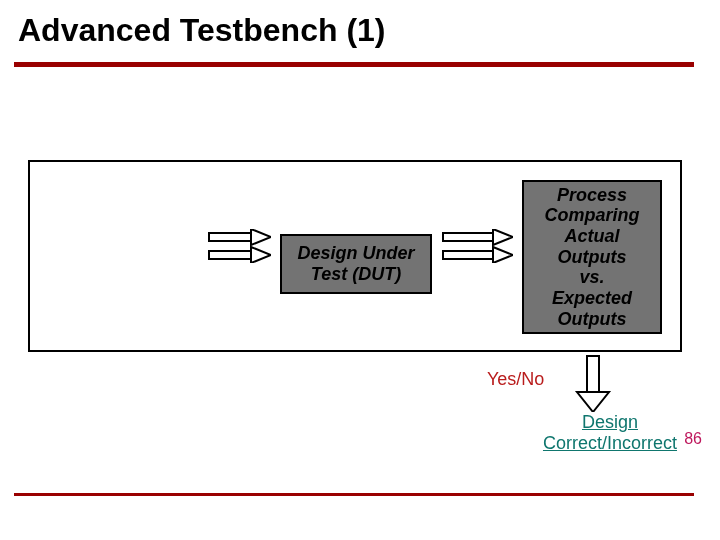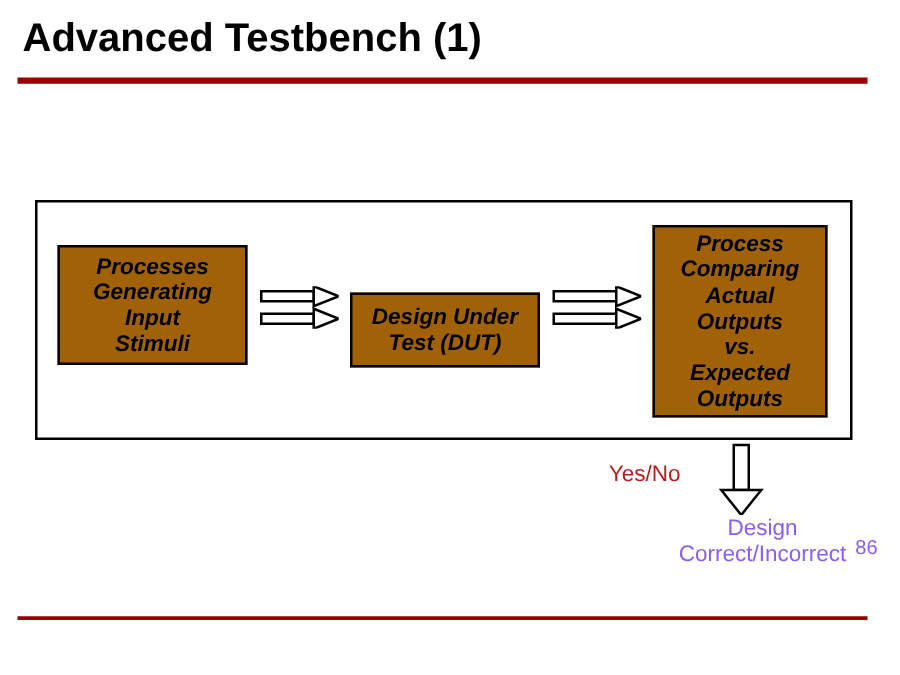--- a/index.html
+++ b/index.html
@@ -11,58 +11,55 @@
   }
   .title-rule {
     position: absolute; left: 14px; top: 62px; width: 680px; height: 5px;
     background: #900;
   }
   .outer-box {
     position: absolute; left: 28px; top: 160px; width: 654px; height: 192px;
     border: 2px solid #000; background: #fff;
   }
   .inner-box {
-    position: absolute; border: 2px solid #000; background: #a16207;
+    position: absolute; border: 2px solid #000; background: #737373;
     display: flex; align-items: center; justify-content: center;
     text-align: center; font-style: italic; font-weight: bold;
     font-family: Arial, Helvetica, sans-serif; font-size: 18px; line-height: 1.15;
   }
   .box1 { left: 46px;  top: 196px; width: 152px; height: 96px; }
   .box2 { left: 280px; top: 218px; width: 152px; height: 60px; margin-top: 16px; }
   .box3 { left: 522px; top: 180px; width: 140px; height: 154px; }
   .arrow { position: absolute; }
   .arrow svg { display: block; }
   .yesno {
     position: absolute; left: 487px; top: 369px; font-size: 18px; color: #b91c1c;
   }
   .result {
     position: absolute; left: 540px; top: 412px; width: 140px;
-    text-align: center; font-size: 18px; color: #8b5cf6;
+    text-align: center; font-size: 18px; color: #0f766e; text-decoration: underline;
   }
   .bottom-rule {
     position: absolute; left: 14px; top: 493px; width: 680px; height: 3px;
     background: #900;
   }
   .pagenum {
-    position: absolute; right: 18px; bottom: 10px; font-size: 16px; color: #8b5cf6;
+    position: absolute; right: 18px; bottom: 10px; font-size: 16px; color: #be185d;
   }
 </style>
 </head>
 <body>
 
 <div class="slide">
 
   <div class="title">Advanced Testbench (1)</div>
   <div class="title-rule"></div>
 
   <div class="outer-box"></div>
 
-  <div class="inner-box box1">
-    <span>Processes<br>Generating<br>Input<br>Stimuli</span>
-  </div>
   <div class="inner-box box2">
     <span>Design Under<br>Test (DUT)</span>
   </div>
   <div class="inner-box box3">
     <span>Process<br>Comparing<br>Actual<br>Outputs<br>vs.<br>Expected<br>Outputs</span>
   </div>
 
   <div class="arrow" style="left:207px; top:229px;">
     <svg width="64" height="34" viewBox="0 0 64 34">
       <rect x="2" y="4" width="42" height="8" fill="#fff" stroke="#000" stroke-width="2"></rect>

